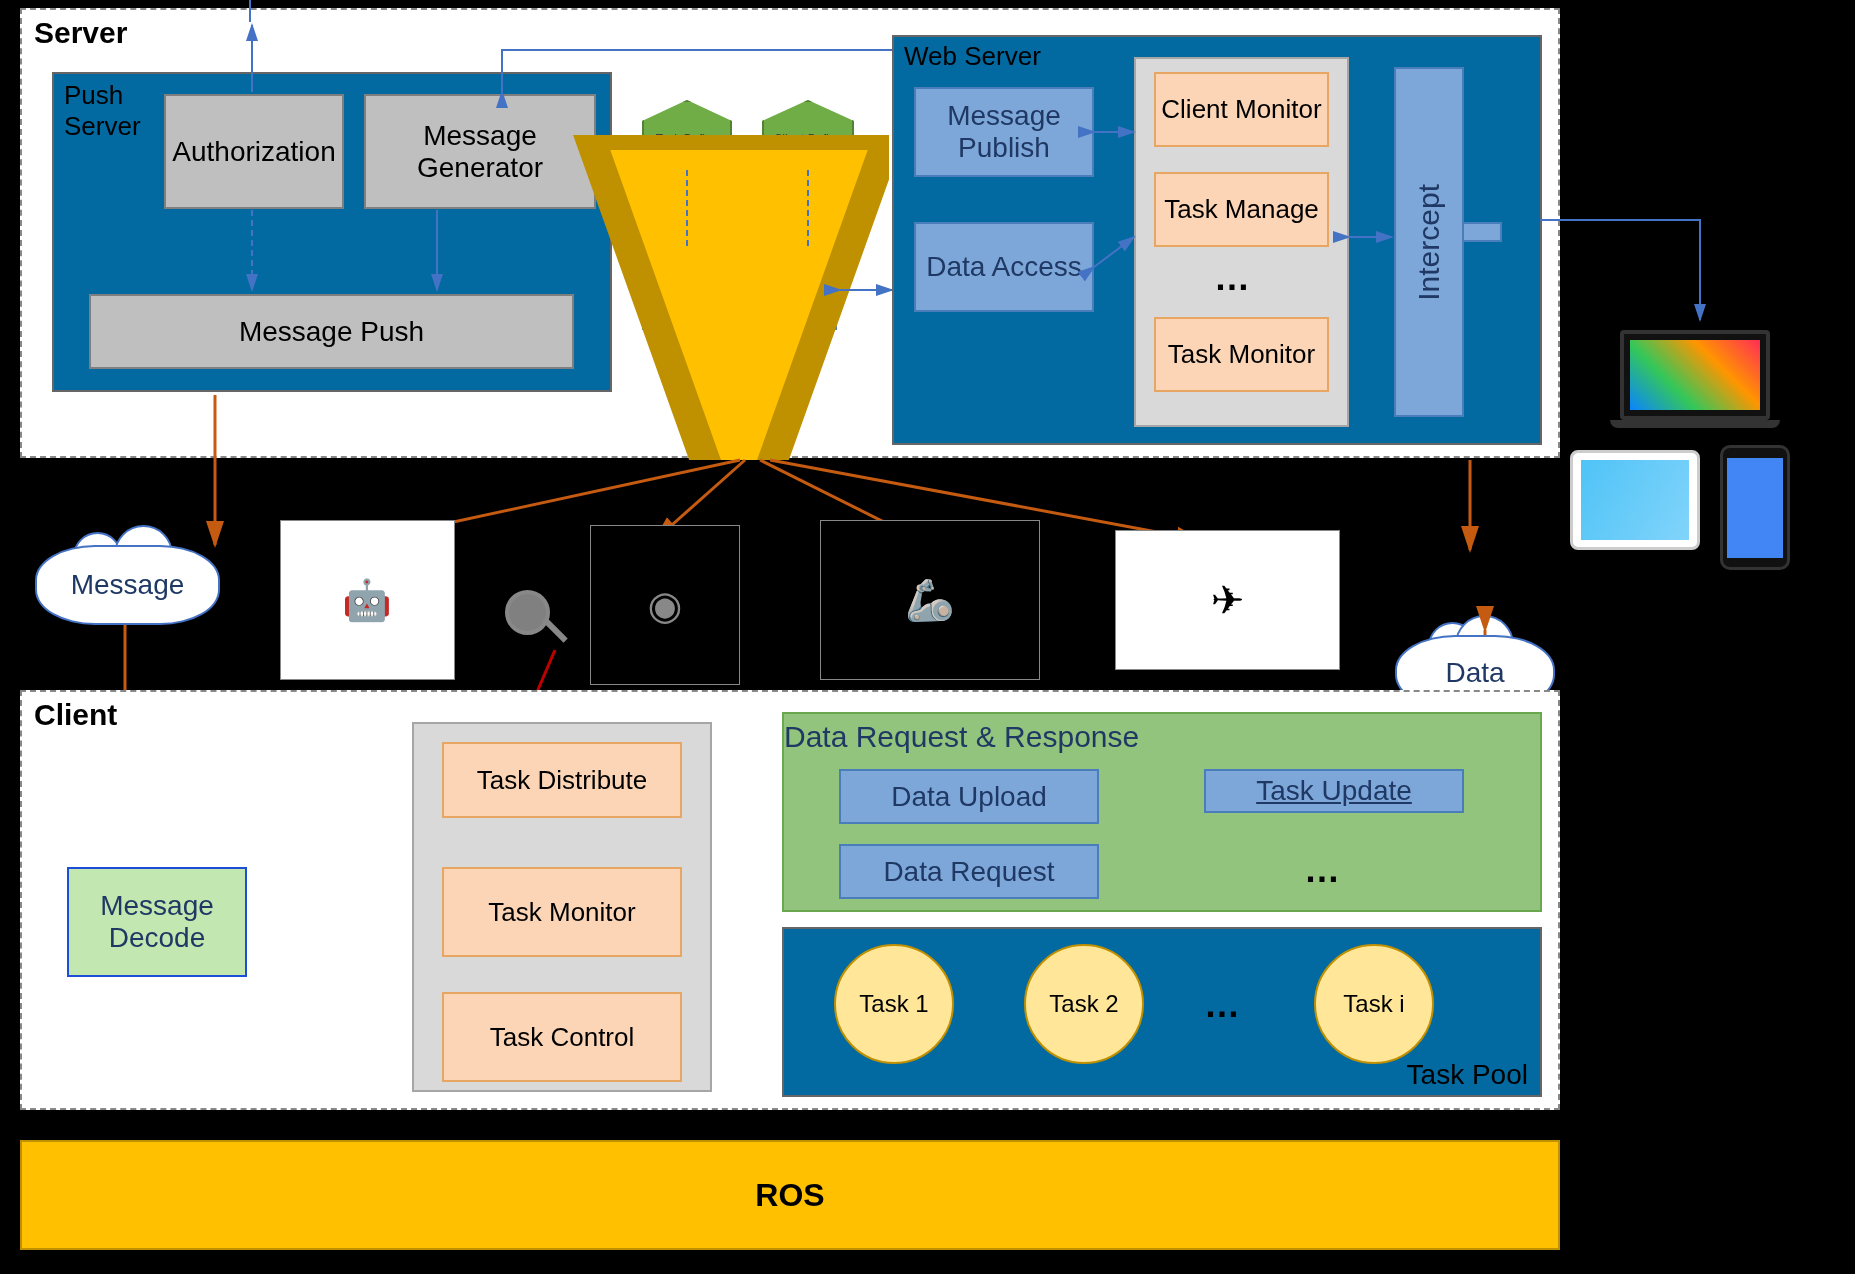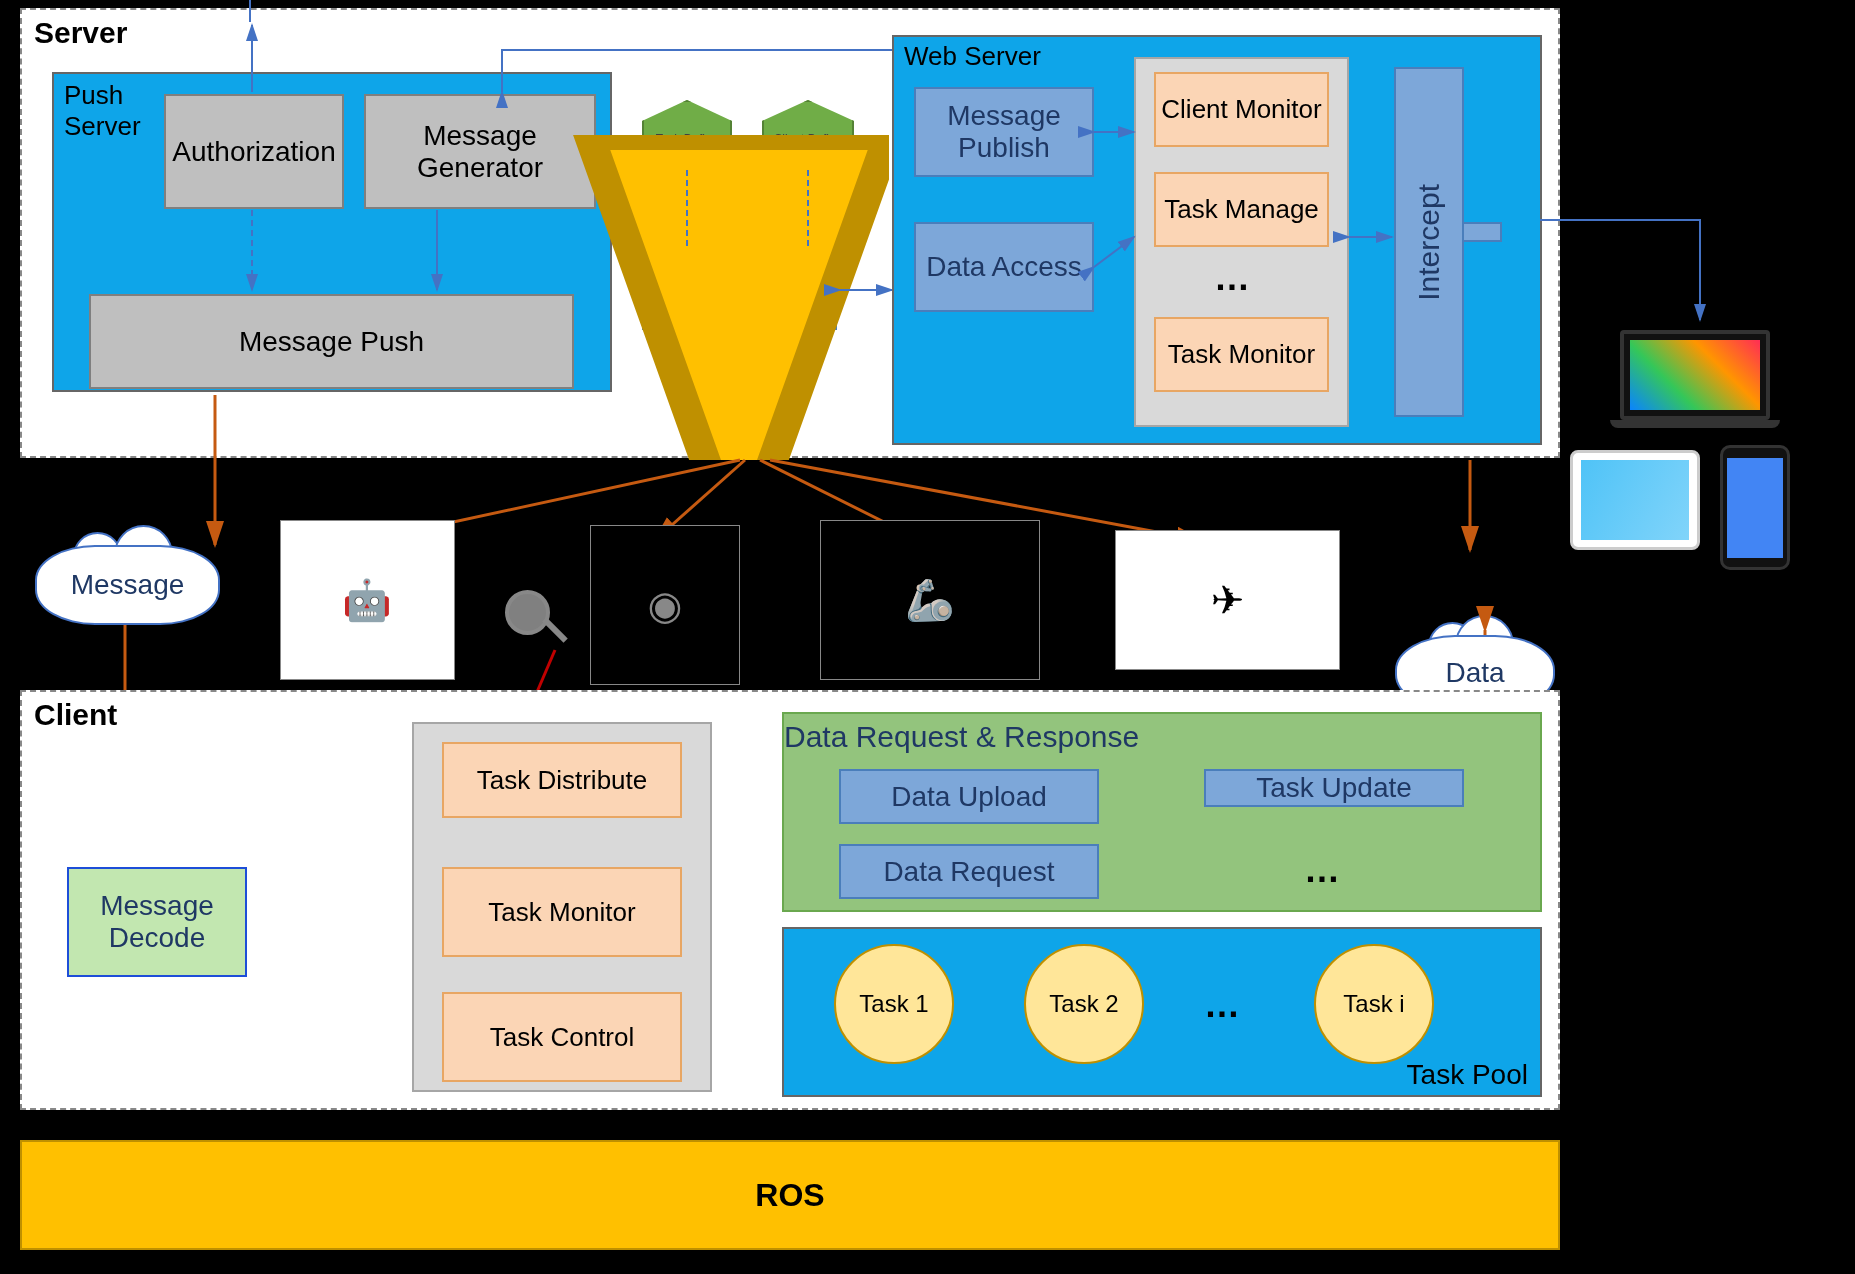--- a/index.html
+++ b/index.html
@@ -129,21 +129,21 @@
     color: #000;
   }
   .ellipsis {
     font-size: 36px;
     font-weight: bold;
     color: #000;
     text-align: center;
   }
   .thin-box {
     border: 2px solid #666;
-    background: #0ea5e9;
+    background: #0369a1;
     padding-left: 8px;
   }
   svg.arrows {
     position: absolute;
     top: 0;
     left: 0;
     pointer-events: none;
   }
   .db-icon {
     position: relative;
@@ -174,21 +174,21 @@
 <body>
 
 <div class="abs dashed-box" style="left:20px; top:8px; width:1540px; height:450px;">
   <div class="abs box-label" style="left:12px; top:6px; font-weight:bold;">Server</div>
 
   <div class="abs thin-box" style="left:30px; top:62px; width:560px; height:320px;">
     <div class="abs box-label" style="left:10px; top:6px; white-space:pre-line; font-size:26px;">Push
 Server</div>
     <div class="abs gray-box" style="left:110px; top:20px; width:180px; height:115px; white-space:pre-line;">Authorization</div>
     <div class="abs gray-box" style="left:310px; top:20px; width:232px; height:115px; white-space:pre-line;">Message Generator</div>
-    <div class="abs gray-box" style="left:35px; top:220px; width:485px; height:95px;">Message Push</div>
+    <div class="abs gray-box" style="left:35px; top:220px; width:485px; height:75px;">Message Push</div>
   </div>
 
   <div class="abs pentagon" style="left:620px; top:90px; width:90px; height:70px;">Task Define</div>
   <div class="abs pentagon" style="left:740px; top:90px; width:92px; height:70px;">Client Define</div>
 
   <div class="abs blue-box" style="left:620px; top:240px; width:195px; height:80px; font-size:32px; font-weight:bold;">DBMS</div>
 
   <div class="abs db-icon" style="left:660px; top:370px; width:100px; height:70px;">
     <div class="db-cyl" style="left:0; top:0; width:55px; height:55px;"></div>
     <div class="db-cyl" style="left:30px; top:10px; width:55px; height:55px;"></div>
@@ -326,21 +326,21 @@
   <div class="abs lightgreen-box" style="left:45px; top:175px; width:180px; height:110px; display:flex;align-items:center;justify-content:center;text-align:center;font-size:28px;color:#1f3864;">Message Decode</div>
 
   <div class="abs gray-panel" style="left:390px; top:30px; width:300px; height:370px;"></div>
   <div class="abs orange-box" style="left:420px; top:50px; width:240px; height:76px; white-space:pre-line;">Task Distribute</div>
   <div class="abs orange-box" style="left:420px; top:175px; width:240px; height:90px; white-space:pre-line;">Task Monitor</div>
   <div class="abs orange-box" style="left:420px; top:300px; width:240px; height:90px; white-space:pre-line;">Task Control</div>
 
   <div class="abs" style="left:760px; top:20px; width:760px; height:200px; background:#93c47d; border:2px solid #6aa84f;">
     <div class="abs" style="left:0; top:6px; width:100%; text-align:left; font-size:30px; color:#1f3864; font-weight:500;">Data Request &amp; Response</div>
     <div class="abs blue-box" style="left:55px; top:55px; width:260px; height:55px;">Data Upload</div>
-    <div class="abs blue-box" style="left:420px; top:55px; width:260px; height:38px;">Task Update</div>
+    <div class="abs blue-box" style="left:420px; top:55px; width:260px; height:44px;text-decoration:underline;">Task Update</div>
     <div class="abs blue-box" style="left:55px; top:130px; width:260px; height:55px;">Data Request</div>
     <div class="abs ellipsis" style="left:520px; top:135px;">…</div>
   </div>
 
   <div class="abs thin-box" style="left:760px; top:235px; width:760px; height:170px;">
     <div class="abs yellow-circle" style="left:50px; top:15px; width:120px; height:120px;">Task 1</div>
     <div class="abs yellow-circle" style="left:240px; top:15px; width:120px; height:120px;">Task 2</div>
     <div class="abs ellipsis" style="left:420px; top:55px;">…</div>
     <div class="abs yellow-circle" style="left:530px; top:15px; width:120px; height:120px;">Task i</div>
     <div class="abs box-label" style="right:12px; bottom:4px; font-size:28px;">Task Pool</div>

